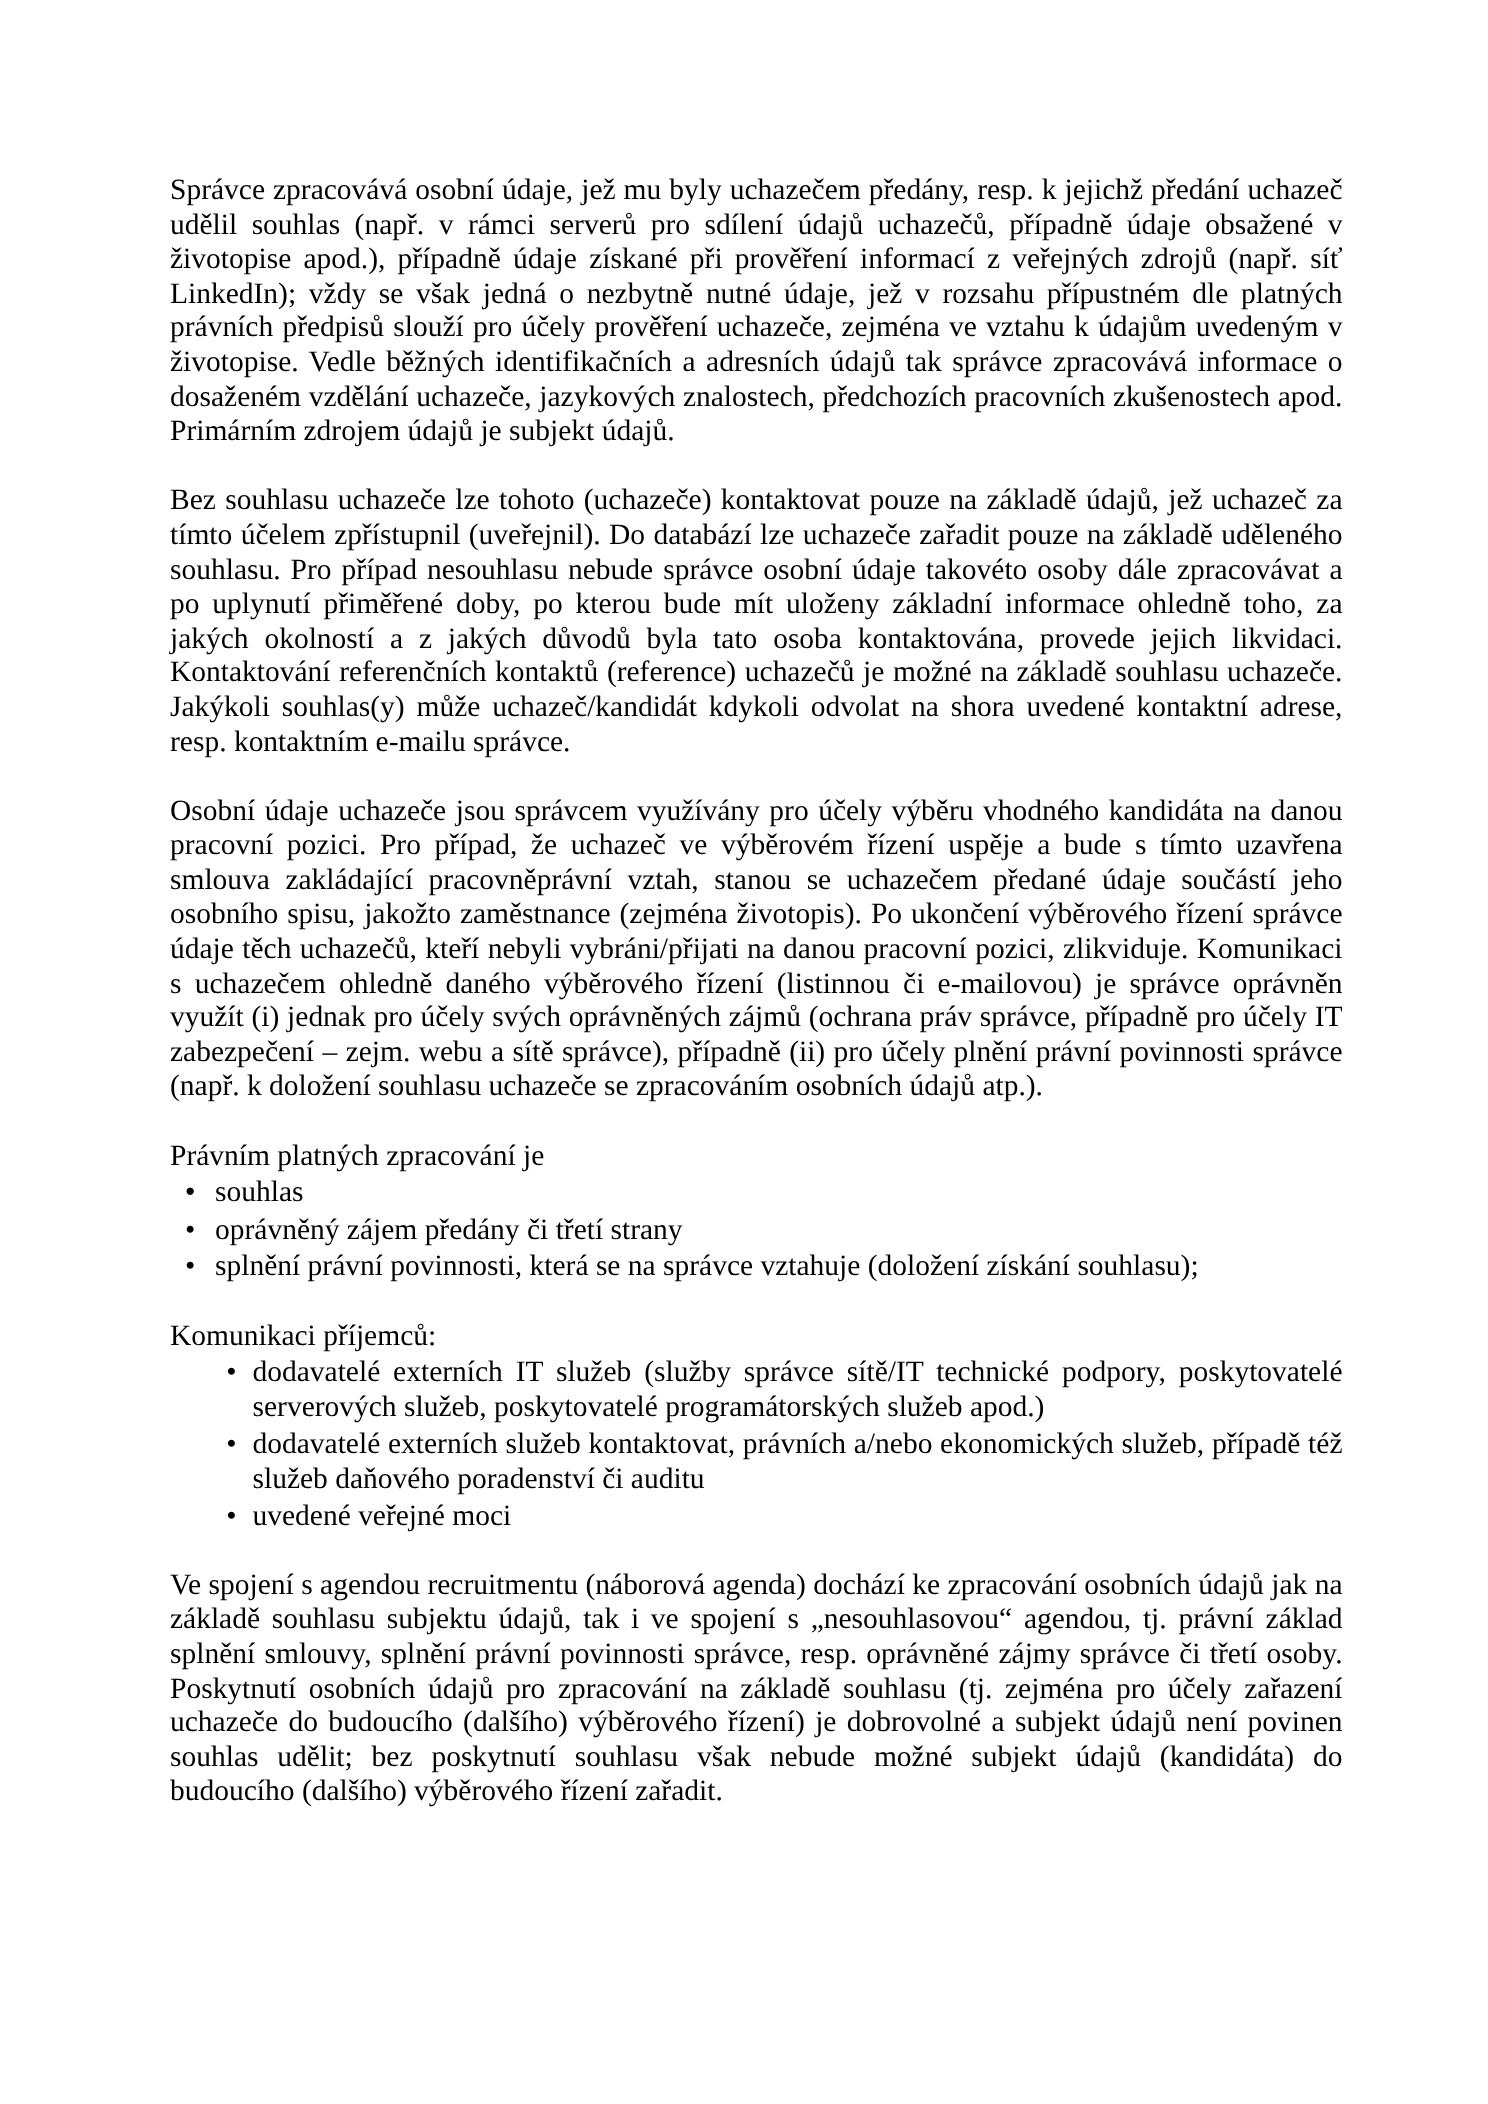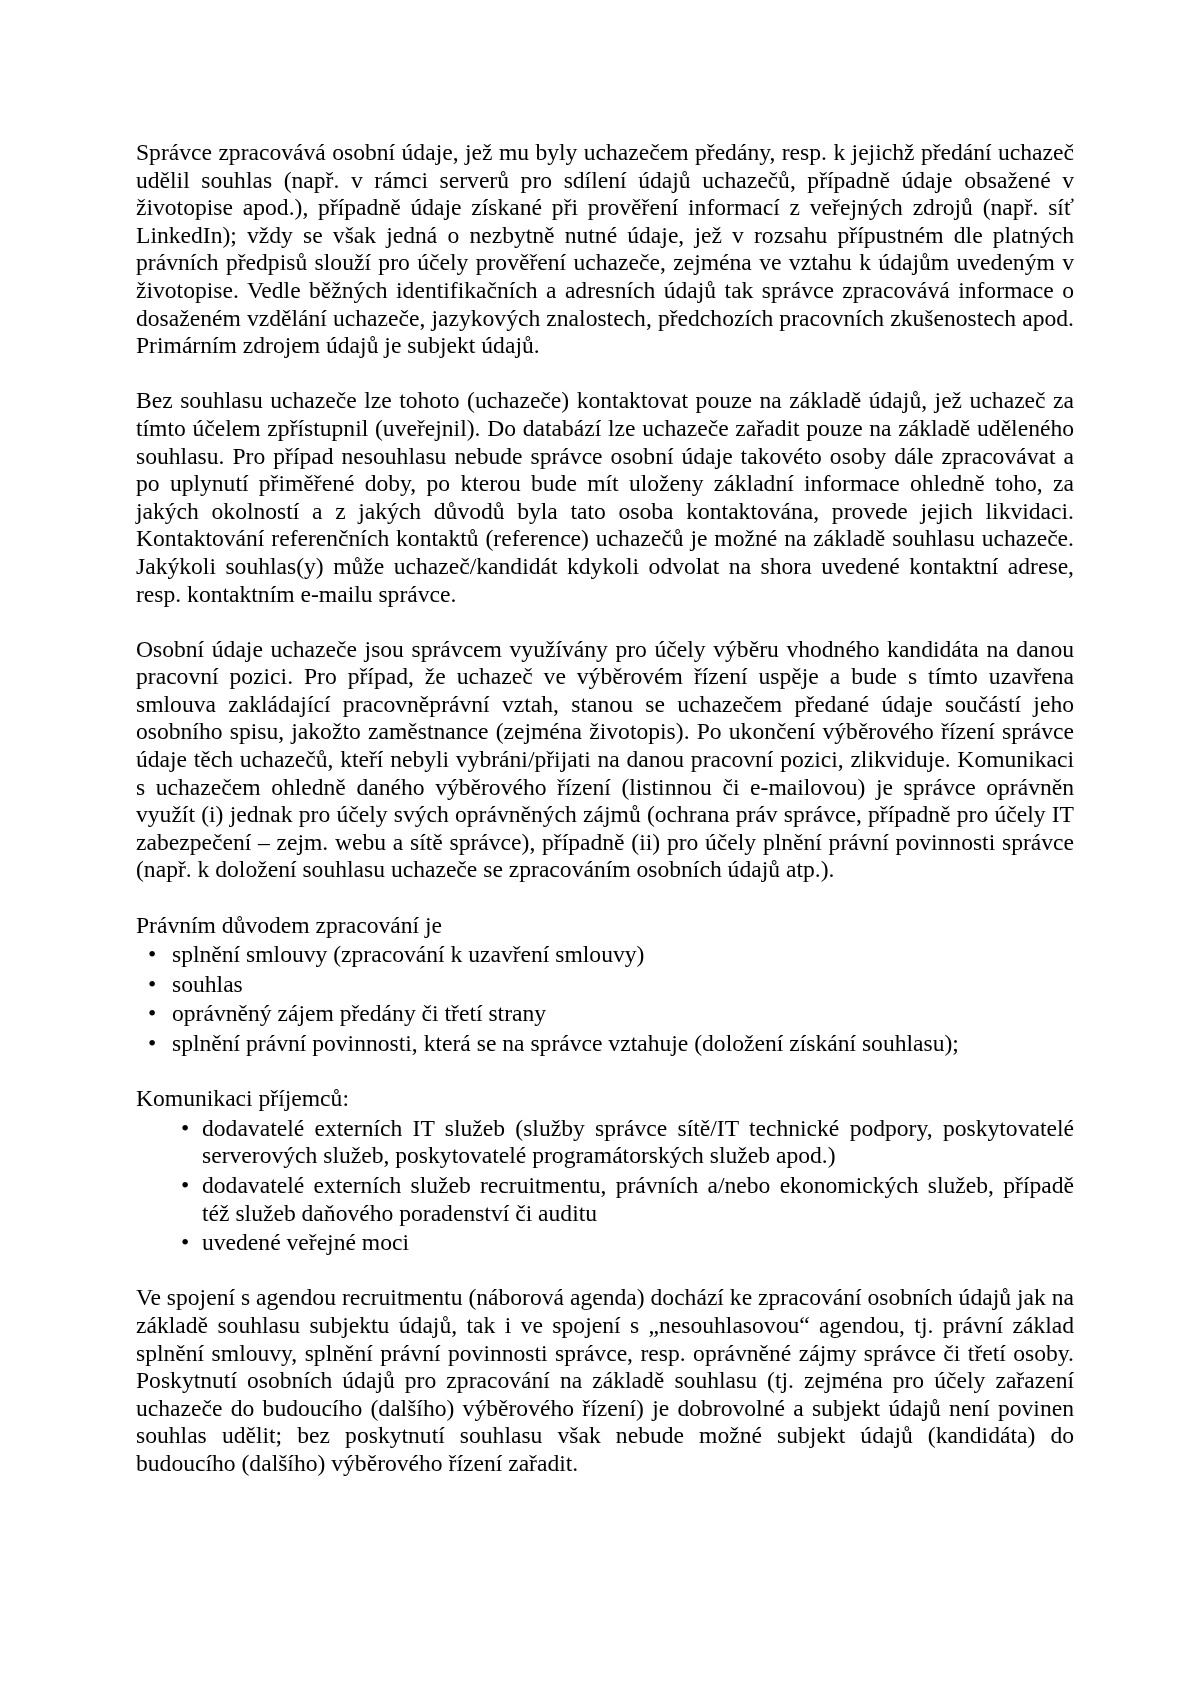--- a/index.html
+++ b/index.html
@@ -60,25 +60,24 @@
 
 <div class="page">
 
   <p class="para">Správce zpracovává osobní údaje, jež mu byly uchazečem předány, resp. k jejichž předání uchazeč udělil souhlas (např. v rámci serverů pro sdílení údajů uchazečů, případně údaje obsažené v životopise apod.), případně údaje získané při prověření informací z veřejných zdrojů (např. síť LinkedIn); vždy se však jedná o nezbytně nutné údaje, jež v rozsahu přípustném dle platných právních předpisů slouží pro účely prověření uchazeče, zejména ve vztahu k údajům uvedeným v životopise. Vedle běžných identifikačních a adresních údajů tak správce zpracovává informace o dosaženém vzdělání uchazeče, jazykových znalostech, předchozích pracovních zkušenostech apod. Primárním zdrojem údajů je subjekt údajů.</p>
 
   <p class="para">Bez souhlasu uchazeče lze tohoto (uchazeče) kontaktovat pouze na základě údajů, jež uchazeč za tímto účelem zpřístupnil (uveřejnil). Do databází lze uchazeče zařadit pouze na základě uděleného souhlasu. Pro případ nesouhlasu nebude správce osobní údaje takovéto osoby dále zpracovávat a po uplynutí přiměřené doby, po kterou bude mít uloženy základní informace ohledně toho, za jakých okolností a z jakých důvodů byla tato osoba kontaktována, provede jejich likvidaci. Kontaktování referenčních kontaktů (reference) uchazečů je možné na základě souhlasu uchazeče. Jakýkoli souhlas(y) může uchazeč/kandidát kdykoli odvolat na shora uvedené kontaktní adrese, resp. kontaktním e-mailu správce.</p>
 
   <p class="para">Osobní údaje uchazeče jsou správcem využívány pro účely výběru vhodného kandidáta na danou pracovní pozici. Pro případ, že uchazeč ve výběrovém řízení uspěje a bude s tímto uzavřena smlouva zakládající pracovněprávní vztah, stanou se uchazečem předané údaje součástí jeho osobního spisu, jakožto zaměstnance (zejména životopis). Po ukončení výběrového řízení správce údaje těch uchazečů, kteří nebyli vybráni/přijati na danou pracovní pozici, zlikviduje. Komunikaci s uchazečem ohledně daného výběrového řízení (listinnou či e-mailovou) je správce oprávněn využít (i) jednak pro účely svých oprávněných zájmů (ochrana práv správce, případně pro účely IT zabezpečení – zejm. webu a sítě správce), případně (ii) pro účely plnění právní povinnosti správce (např. k doložení souhlasu uchazeče se zpracováním osobních údajů atp.).</p>
 
   <div class="block">
-    <p class="heading">Právním důvodem zpracování je</p>
+    <p class="heading">Právním platných zpracování je</p>
     <ul class="list list-tight">
       <li>
         <span class="bullet">•</span>
-        <span class="li-text">splnění smlouvy (zpracování k uzavření smlouvy)</span>
       </li>
       <li>
         <span class="bullet">•</span>
         <span class="li-text">souhlas</span>
       </li>
       <li>
         <span class="bullet">•</span>
         <span class="li-text">oprávněný zájem předány či třetí strany</span>
       </li>
       <li>
@@ -90,21 +89,21 @@
 
   <div class="block">
     <p class="heading">Komunikaci příjemců:</p>
     <ul class="list list-wide">
       <li>
         <span class="bullet">•</span>
         <span class="li-text">dodavatelé externích IT služeb (služby správce sítě/IT technické podpory, poskytovatelé serverových služeb, poskytovatelé programátorských služeb apod.)</span>
       </li>
       <li>
         <span class="bullet">•</span>
-        <span class="li-text">dodavatelé externích služeb recruitmentu, právních a/nebo ekonomických služeb, případě též služeb daňového poradenství či auditu</span>
+        <span class="li-text">dodavatelé externích služeb kontaktovat, právních a/nebo ekonomických služeb, případě též služeb daňového poradenství či auditu</span>
       </li>
       <li>
         <span class="bullet">•</span>
         <span class="li-text">uvedené veřejné moci</span>
       </li>
     </ul>
   </div>
 
   <p class="para last">Ve spojení s agendou recruitmentu (náborová agenda) dochází ke zpracování osobních údajů jak na základě souhlasu subjektu údajů, tak i ve spojení s „nesouhlasovou“ agendou, tj. právní základ splnění smlouvy, splnění právní povinnosti správce, resp. oprávněné zájmy správce či třetí osoby. Poskytnutí osobních údajů pro zpracování na základě souhlasu (tj. zejména pro účely zařazení uchazeče do budoucího (dalšího) výběrového řízení) je dobrovolné a subjekt údajů není povinen souhlas udělit; bez poskytnutí souhlasu však nebude možné subjekt údajů (kandidáta) do budoucího (dalšího) výběrového řízení zařadit.</p>
 

